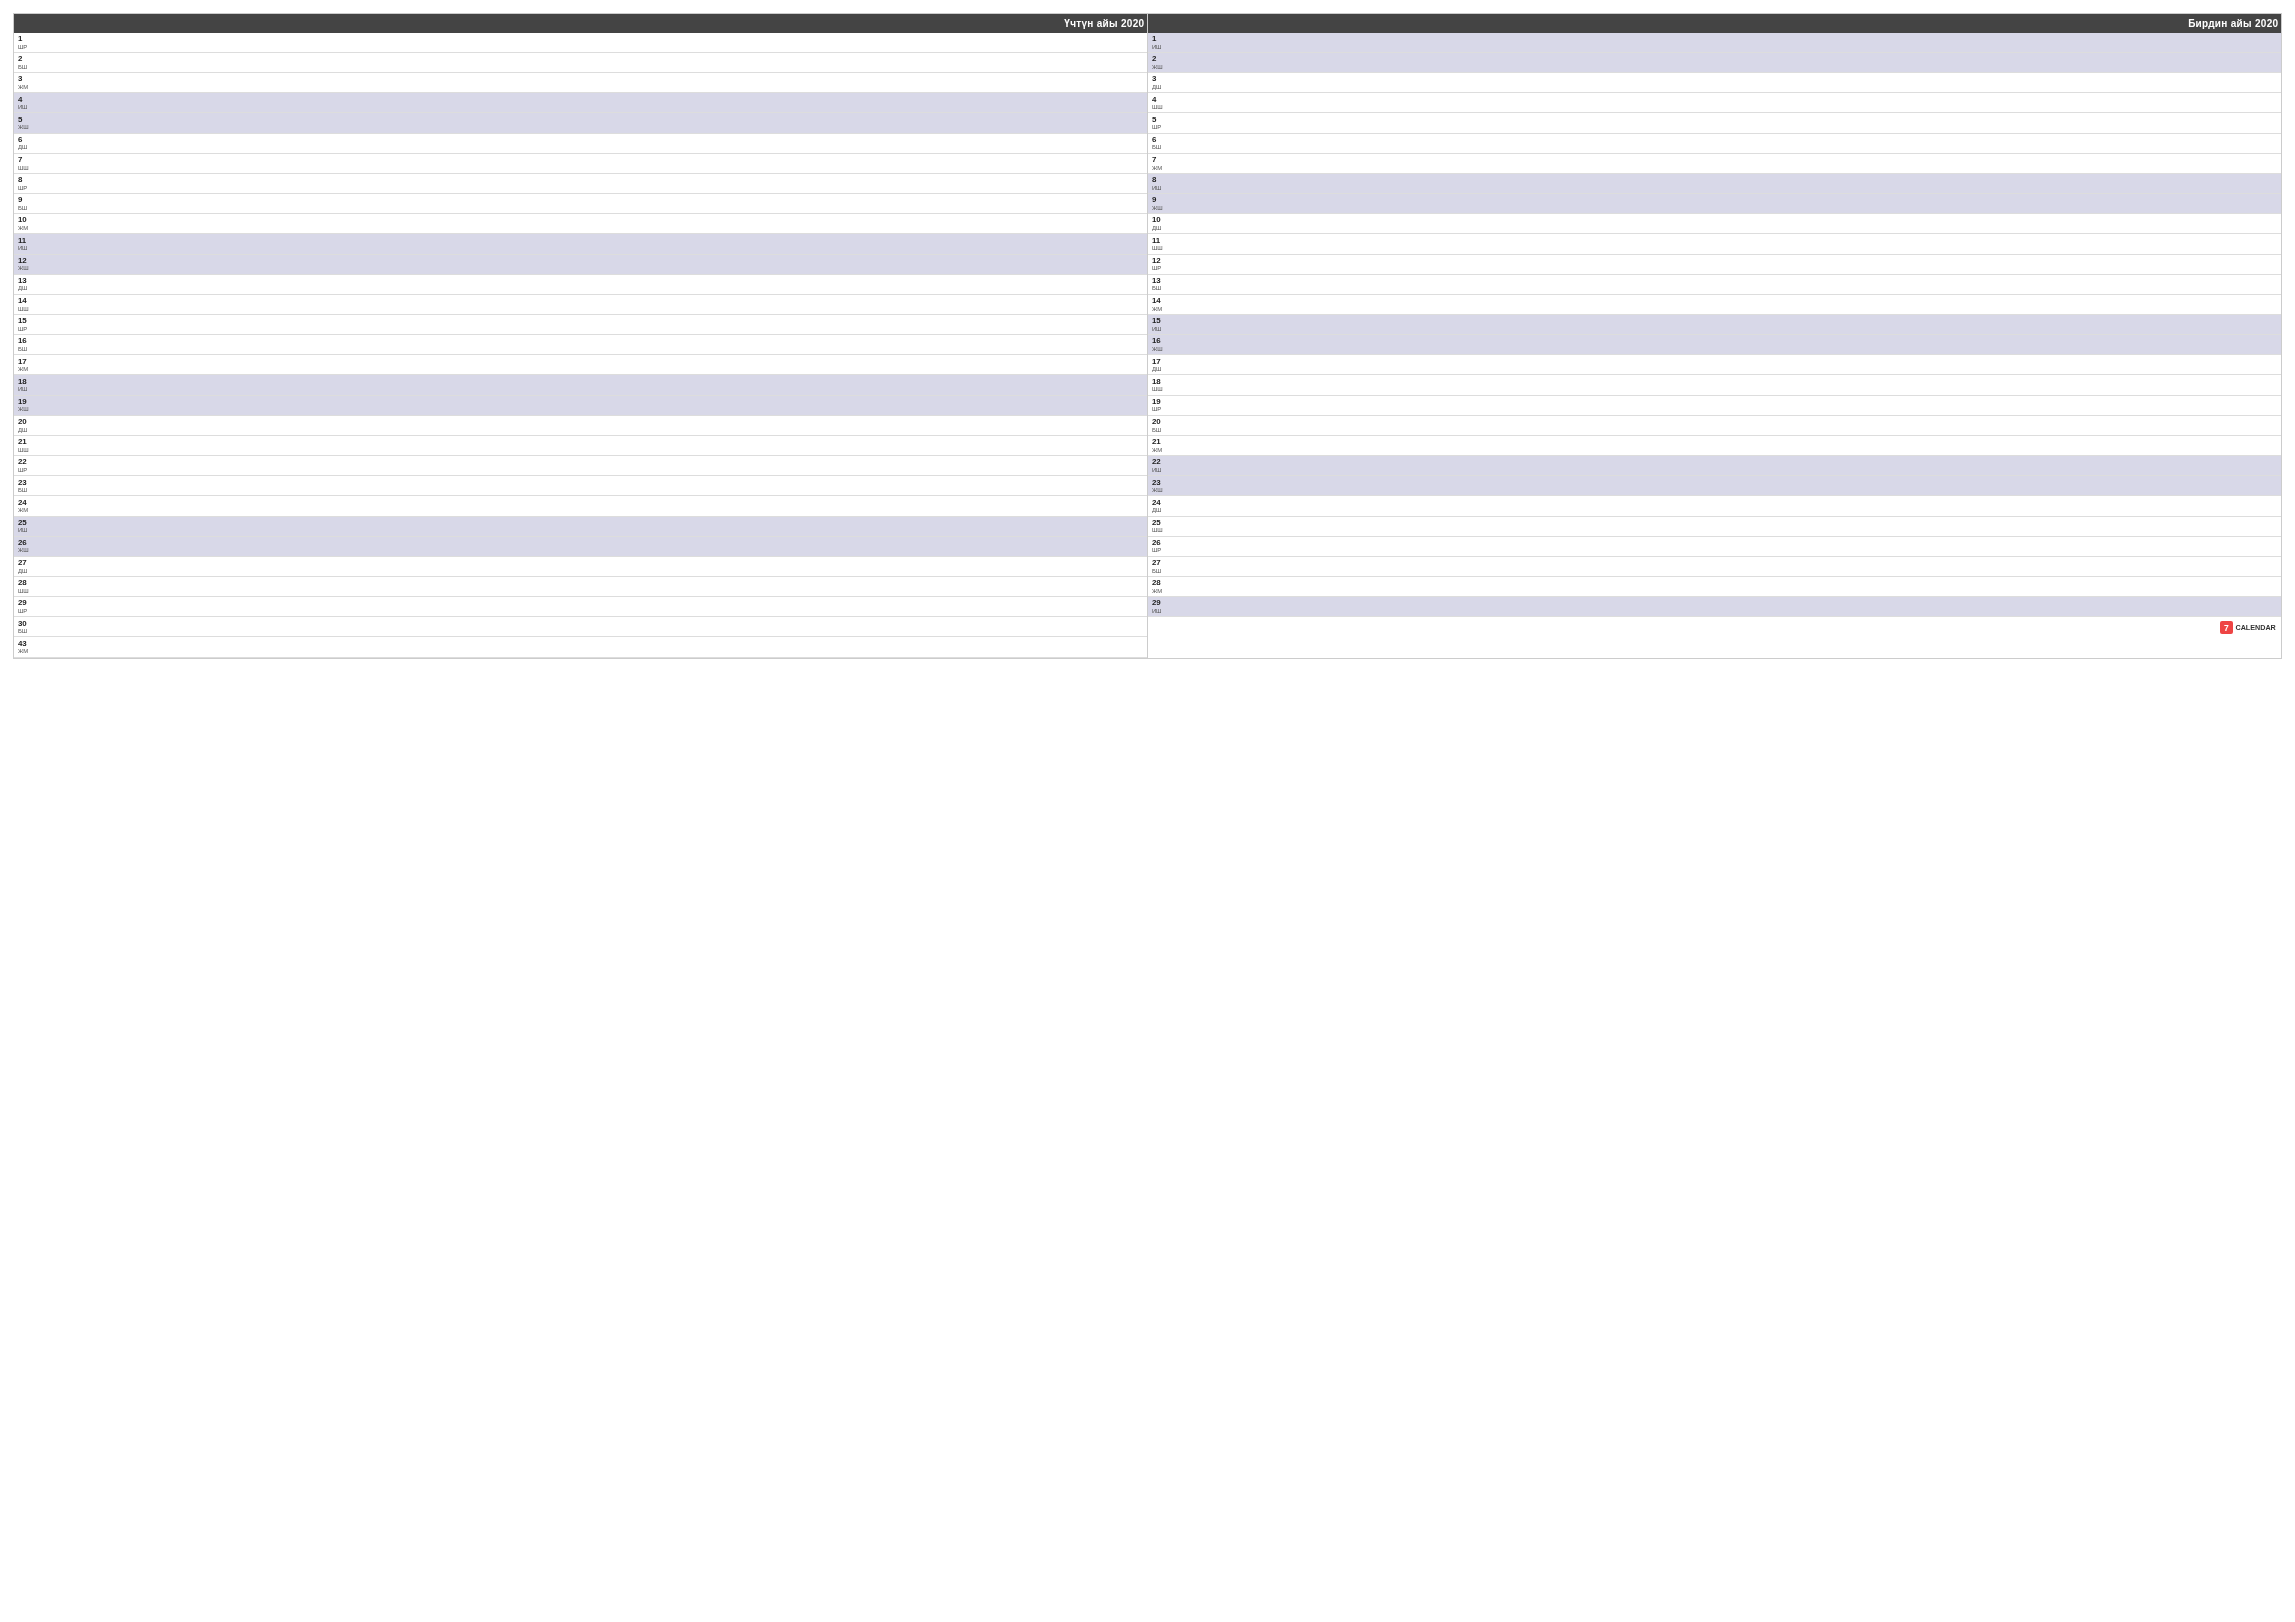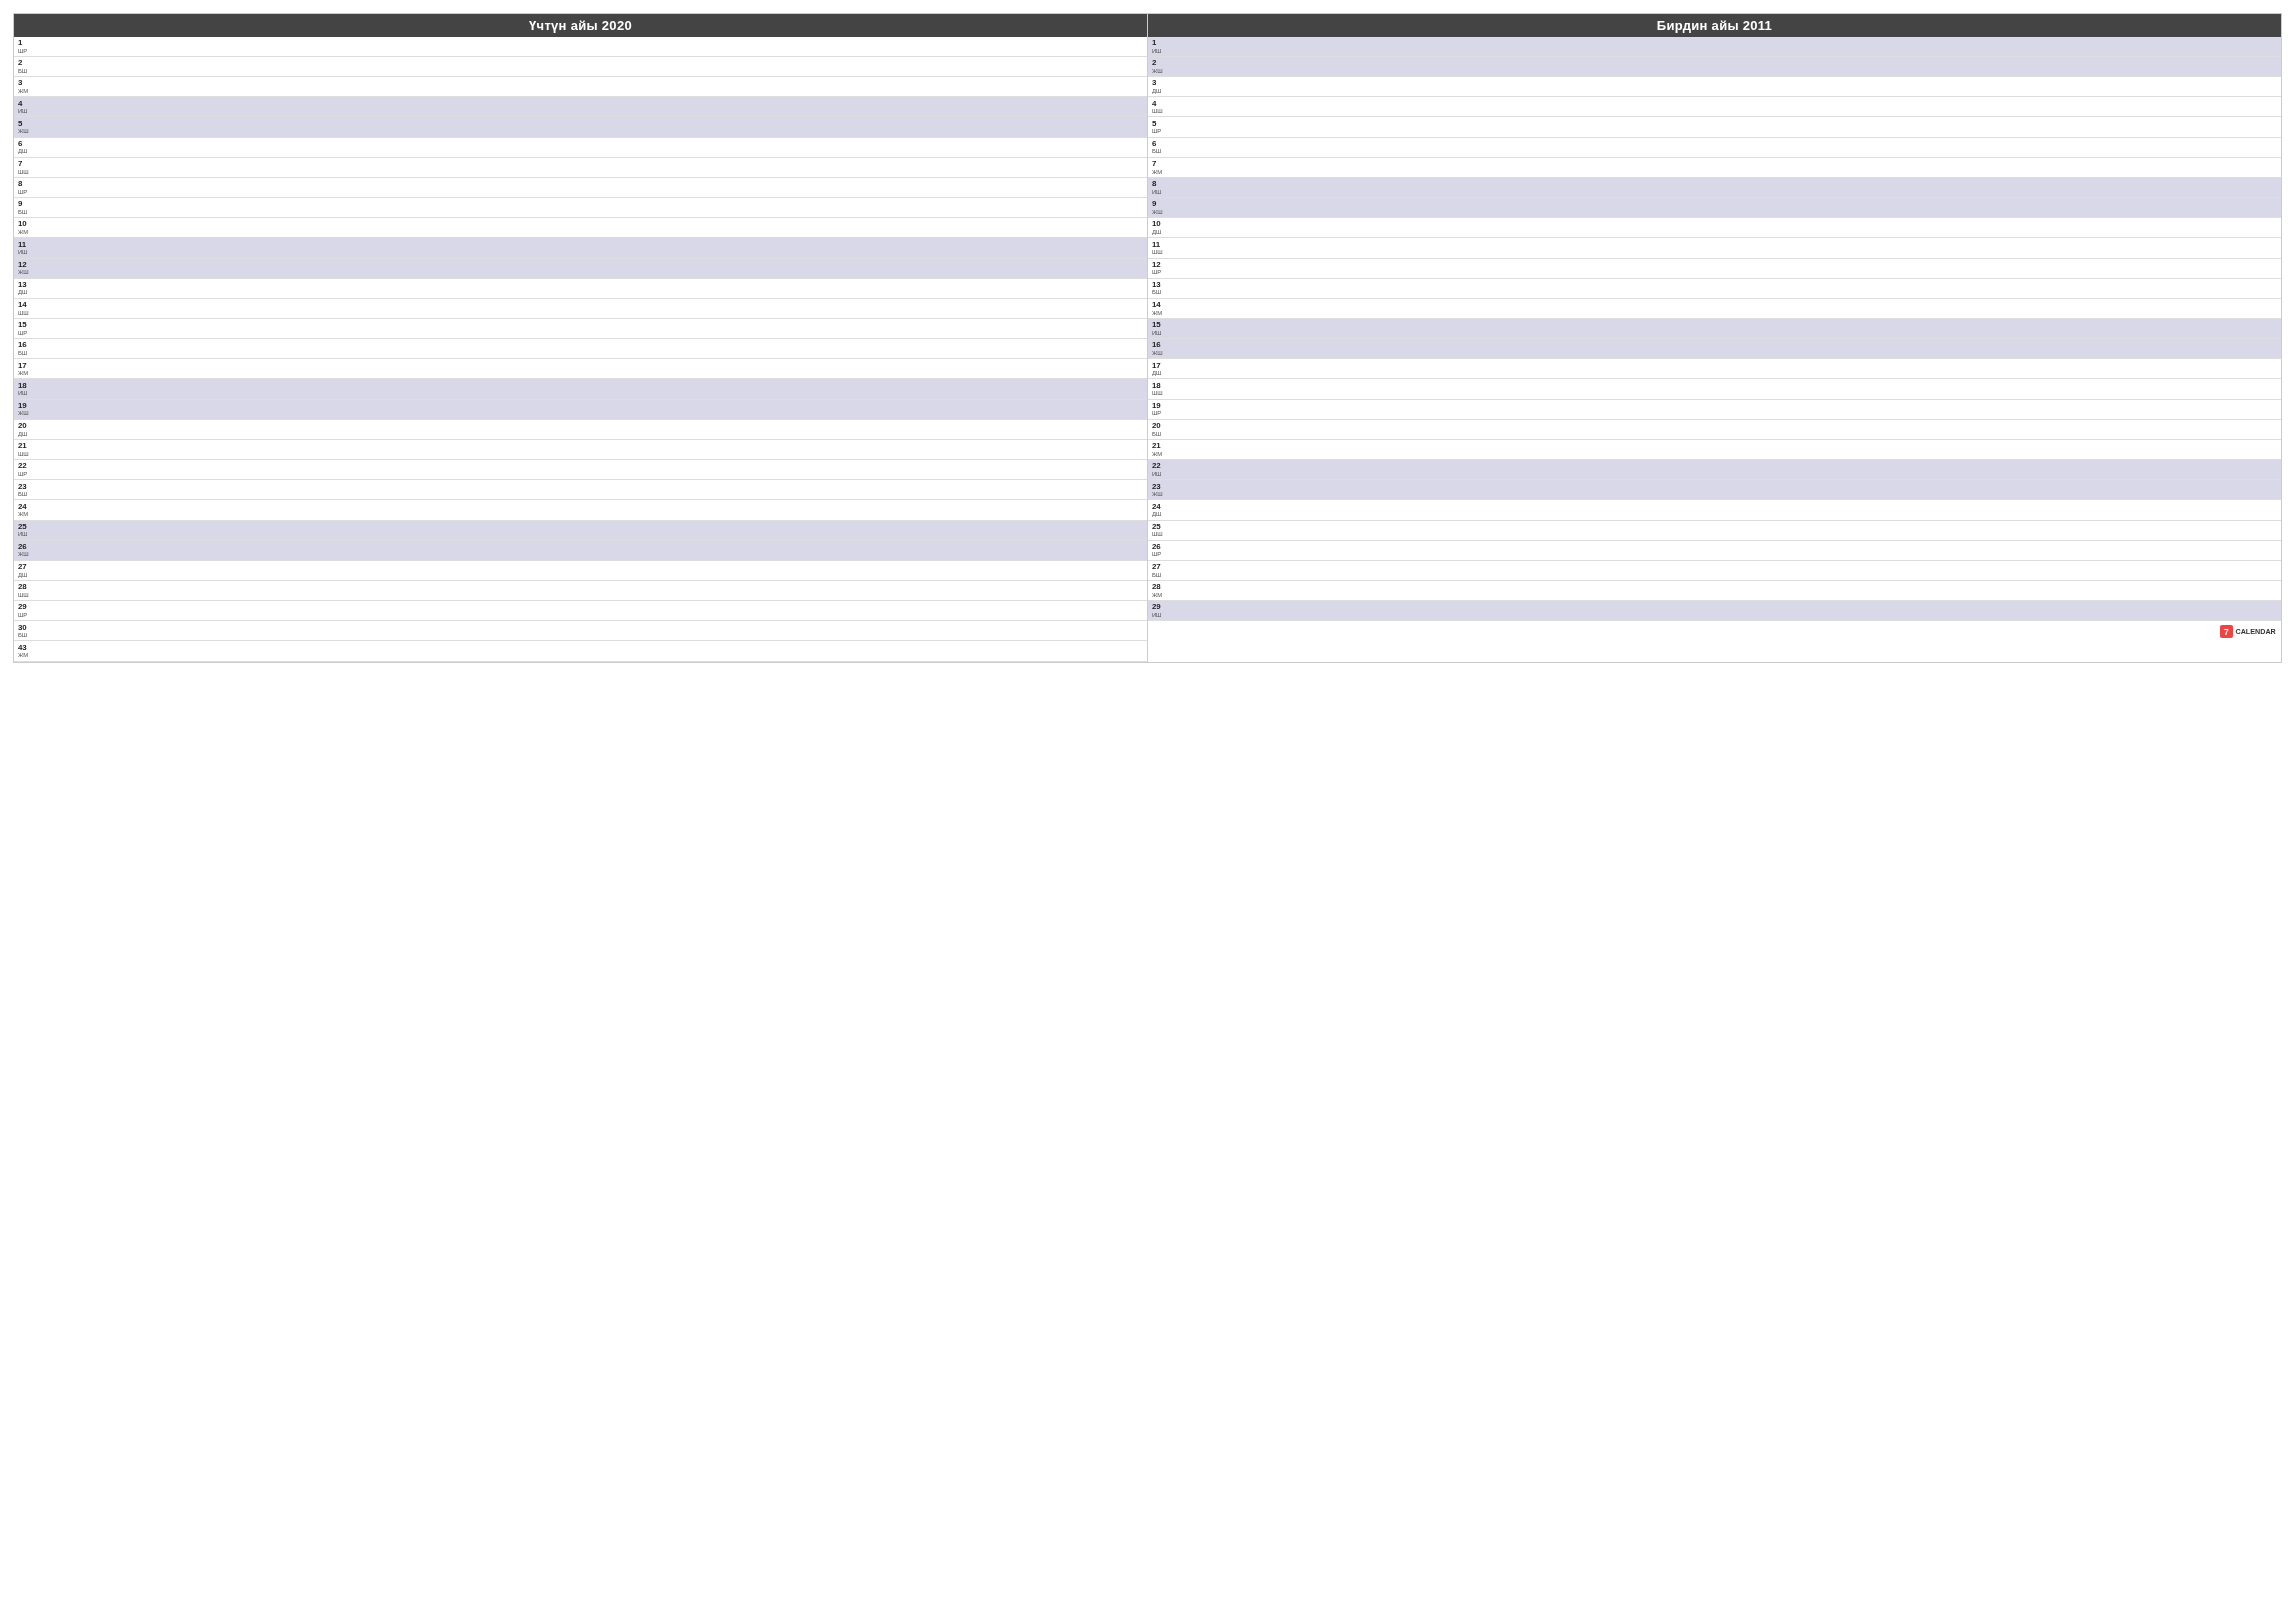--- a/index.html
+++ b/index.html
@@ -21,23 +21,23 @@
     .calendar-section {
       flex: 1;
       border-right: 0.7px solid #ccc;
     }
     .calendar-section:last-child {
       border-right: none;
     }
     .calendar-header {
       background: #444;
       color: #fff;
-      text-align: center;
+      text-align: right;
       padding: 3.9px 2.6px;
-      font-size: 13px;
+      font-size: 10px;
       font-weight: bold;
       letter-spacing: 0.3px;
     }
     .day-row {
       display: flex;
       align-items: flex-start;
       padding: 1.3px 3.9px;
       border-bottom: 0.7px solid #ddd;
       min-height: 18.3px;
     }
@@ -283,21 +283,21 @@
     <div class="day-cell">
       <span class="day-number">43</span>
       <span class="day-name">ЖМ</span>
     </div>
   </div>
         </div>
     </div>
 
     <div class="calendar-section">
       <div class="calendar-header">
-        <span>Бирдин айы 2011</span>
+        <span>Бирдин айы 2020</span>
       </div>
       <div id="right-days">
           <div class="day-row highlighted">
     <div class="day-cell">
       <span class="day-number">1</span>
       <span class="day-name">ИШ</span>
     </div>
   </div>
           <div class="day-row highlighted">
     <div class="day-cell">

